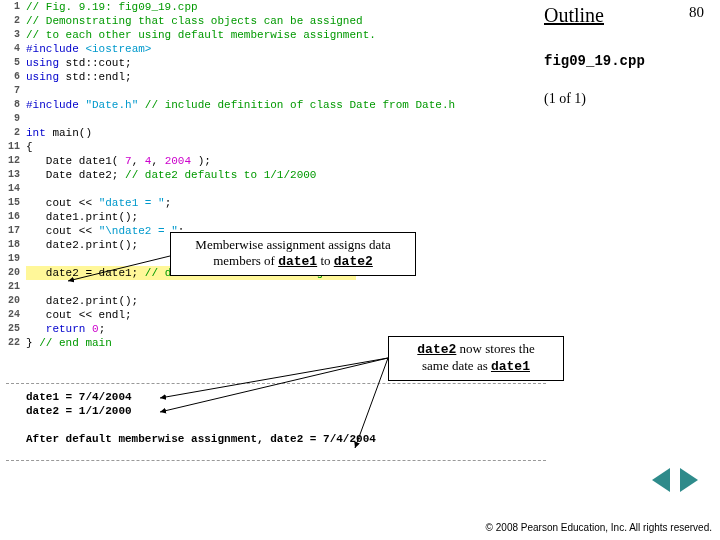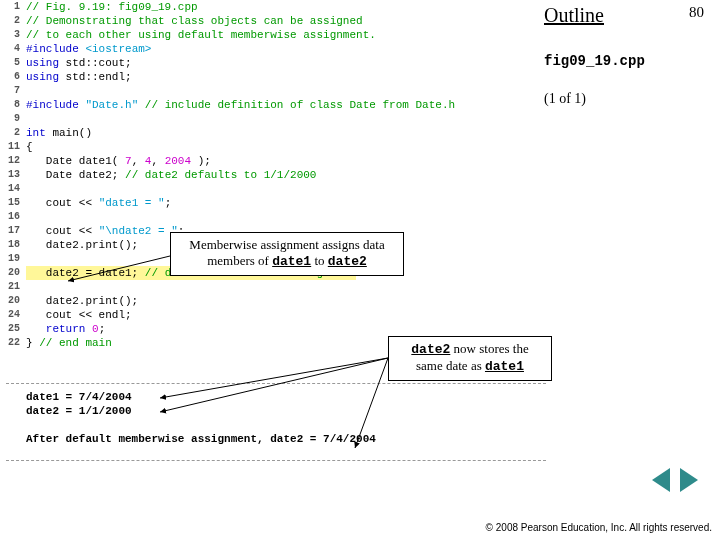--- a/index.html
+++ b/index.html
@@ -72,21 +72,21 @@
     font-size: 14px;
     margin-top: 22px;
   }
   .callout {
     position: absolute;
     border: 1px solid #000;
     background: #fff;
     font-family: "Times New Roman", serif;
     font-size: 13px;
     text-align: center;
-    padding: 4px 6px;
+    padding: 4px 12px;
     line-height: 1.25;
   }
   .callout .mono { font-family: "Courier New", monospace; font-weight: bold; text-decoration: underline; }
   .output {
     position: absolute;
     left: 26px;
     top: 390px;
     font-size: 11px;
     line-height: 14px;
     white-space: pre;
@@ -190,20 +190,21 @@
     <div class="line">
       <span class="ln">14</span>
       <span class="code"></span>
     </div>
     <div class="line">
       <span class="ln">15</span>
       <span class="code"><span>   cout &lt;&lt; </span><span class="c-str">"date1 = "</span><span>;</span></span>
     </div>
     <div class="line">
       <span class="ln">16</span>
+      <span class="code"><span>   date1.print();</span></span>
     </div>
     <div class="line">
       <span class="ln">17</span>
       <span class="code"><span>   cout &lt;&lt; </span><span class="c-str">"\ndate2 = "</span><span>;</span></span>
     </div>
     <div class="line">
       <span class="ln">18</span>
       <span class="code"><span>   date2.print();</span></span>
     </div>
     <div class="line">

